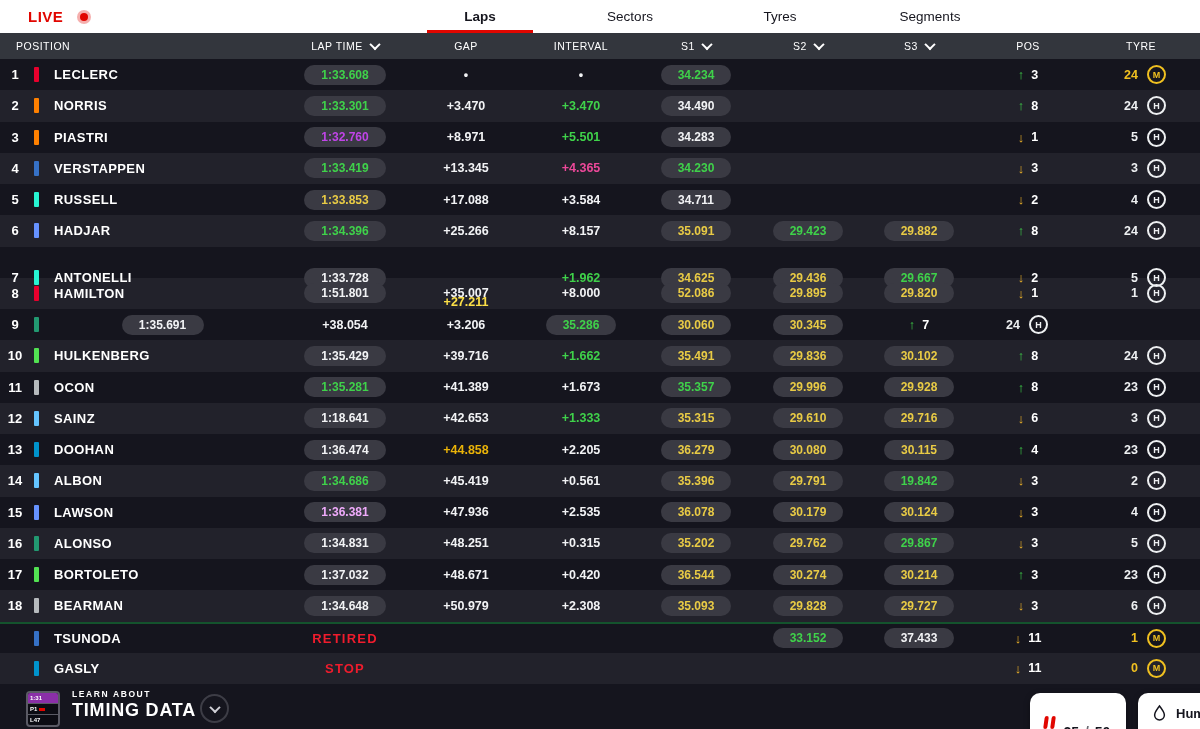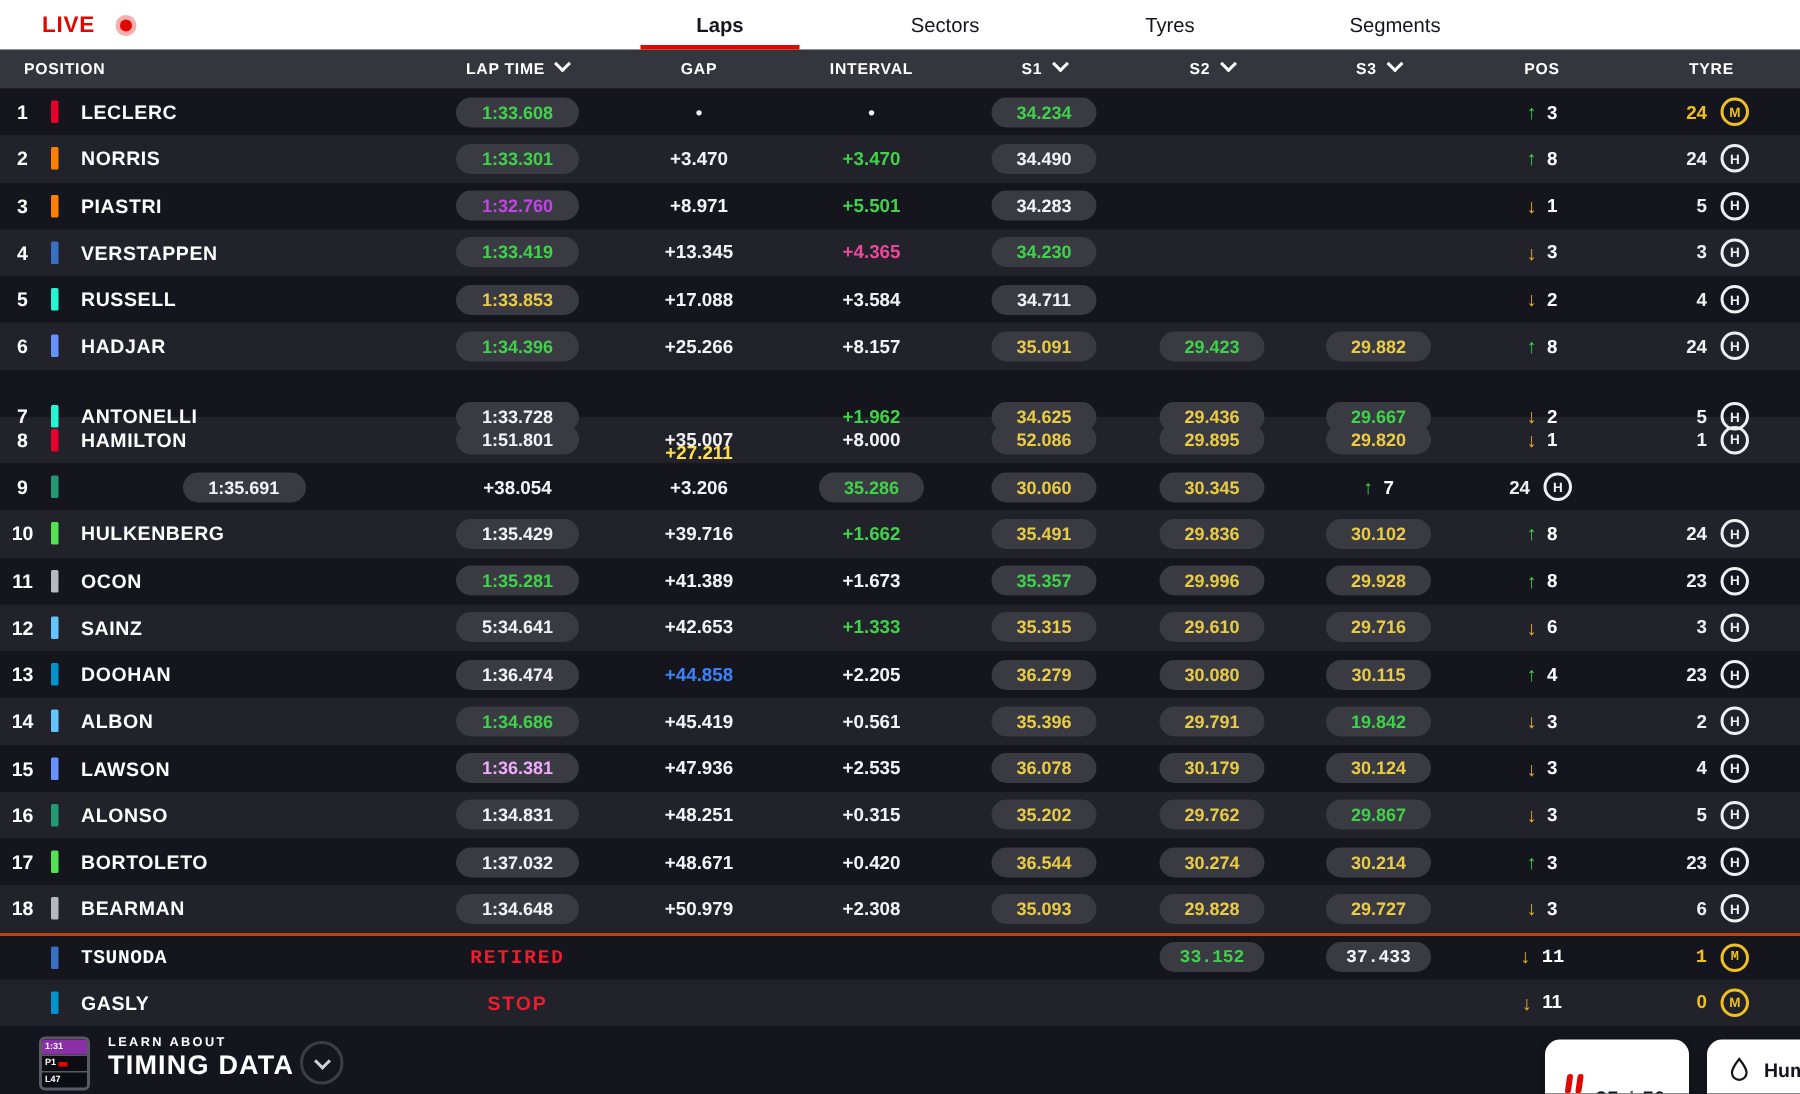--- a/index.html
+++ b/index.html
@@ -13,30 +13,30 @@
     display:flex;align-items:center;justify-content:center;}
   .live-dot i{display:block;width:8px;height:8px;border-radius:50%;background:#e10600;}
   .tabs{position:absolute;left:405px;top:0;width:600px;height:33px;display:flex;}
   .tab{position:relative;width:150px;height:33px;display:flex;align-items:center;justify-content:center;
     font-size:13.5px;color:#15151e;font-weight:500;cursor:pointer;}
   .tab.active{font-weight:700;}
   .tab.active::after{content:"";position:absolute;bottom:0;left:22px;right:22px;height:3.5px;background:#e10600;}
   
   .grid{display:grid;grid-template-columns:30px 15px 235px 130px 112px 118px 112px 112px 110px 108px 118px;align-items:center;}
   .hdr-row{height:26px;background:#33363d;}
-  .hcell{display:flex;justify-content:center;color:#ffffff;
-    font-size:10.5px;font-weight:700;letter-spacing:.5px;}
+  .hcell{display:flex;align-items:center;justify-content:center;color:#ffffff;
+    font-size:10.5px;font-weight:400;letter-spacing:.5px;}
   .hcell.left{grid-column:1/4;justify-content:flex-start;padding-left:16px;}
   .chev{display:inline-block;width:6px;height:6px;border-right:2px solid #fff;border-bottom:2px solid #fff;
     transform:rotate(45deg) translate(-1px,-1px);margin-left:8px;}
   .rows{}
   .row{height:31.25px;}
   .row.odd{background:#15151e;}
   .row.even{background:#22222b;}
-  .row.sep{border-top:2px solid #c2410c;height:29.25px;font-family:Liberation Mono, monospace;}
+  .row.sep{border-top:2px solid #14532d;height:29.25px;}
   .pos-num{text-align:center;color:#ffffff;font-size:13px;font-weight:700;}
   .team-bar{display:block;width:5px;height:15px;border-radius:1px;margin-left:4px;}
   .driver{padding-left:9px;color:#ffffff;font-size:13px;font-weight:700;letter-spacing:.4px;}
   .cell{display:flex;align-items:center;justify-content:center;}
   .pill{display:inline-block;background:#3a3a43;border-radius:13px;padding:3px 9px;
     font-size:12px;font-weight:700;text-align:center;min-width:52px;}
   .lapcell .pill{min-width:64px;}
   .pill.plain{background:transparent;font-size:13px;font-weight:800;letter-spacing:1.2px;min-width:0;}
   .plaintxt{font-size:12.5px;font-weight:600;}
   .change{display:flex;align-items:center;justify-content:center;gap:7px;}
@@ -467,21 +467,21 @@
       <span class="tyre-ring" style="color: rgb(238, 240, 242); border-color: rgb(238, 240, 242);">H</span>
     </div>
   </div>
     <div class="grid row even">
     <div class="pos-num">12</div>
     <div>
         <span class="team-bar" style="background: rgb(100, 196, 255);"></span>
       </div>
     <div class="driver">SAINZ</div>
     <div class="cell lapcell">
-        <span class="pill" style="color: rgb(242, 243, 245);">5:34.641</span>
+        <span class="pill" style="color: rgb(242, 243, 245);">1:18.641</span>
       </div>
     <div class="cell gapcell">
         <span class="plaintxt" style="color: rgb(242, 243, 245);">+42.653</span>
       </div>
     <div class="cell intcell">
         <span class="plaintxt" style="color: rgb(63, 210, 74);">+1.333</span>
       </div>
     <div class="cell s1cell">
         <span class="pill" style="color: rgb(233, 203, 69);">35.315</span>
       </div>
@@ -503,21 +503,21 @@
     <div class="grid row odd">
     <div class="pos-num">13</div>
     <div>
         <span class="team-bar" style="background: rgb(0, 147, 204);"></span>
       </div>
     <div class="driver">DOOHAN</div>
     <div class="cell lapcell">
         <span class="pill" style="color: rgb(242, 243, 245);">1:36.474</span>
       </div>
     <div class="cell gapcell">
-        <span class="plaintxt" style="color: #3b82f6;">+44.858</span>
+        <span class="plaintxt" style="color: #eab308;">+44.858</span>
       </div>
     <div class="cell intcell">
         <span class="plaintxt" style="color: rgb(242, 243, 245);">+2.205</span>
       </div>
     <div class="cell s1cell">
         <span class="pill" style="color: rgb(233, 203, 69);">36.279</span>
       </div>
     <div class="cell s2cell">
         <span class="pill" style="color: rgb(233, 203, 69);">30.080</span>
       </div>

